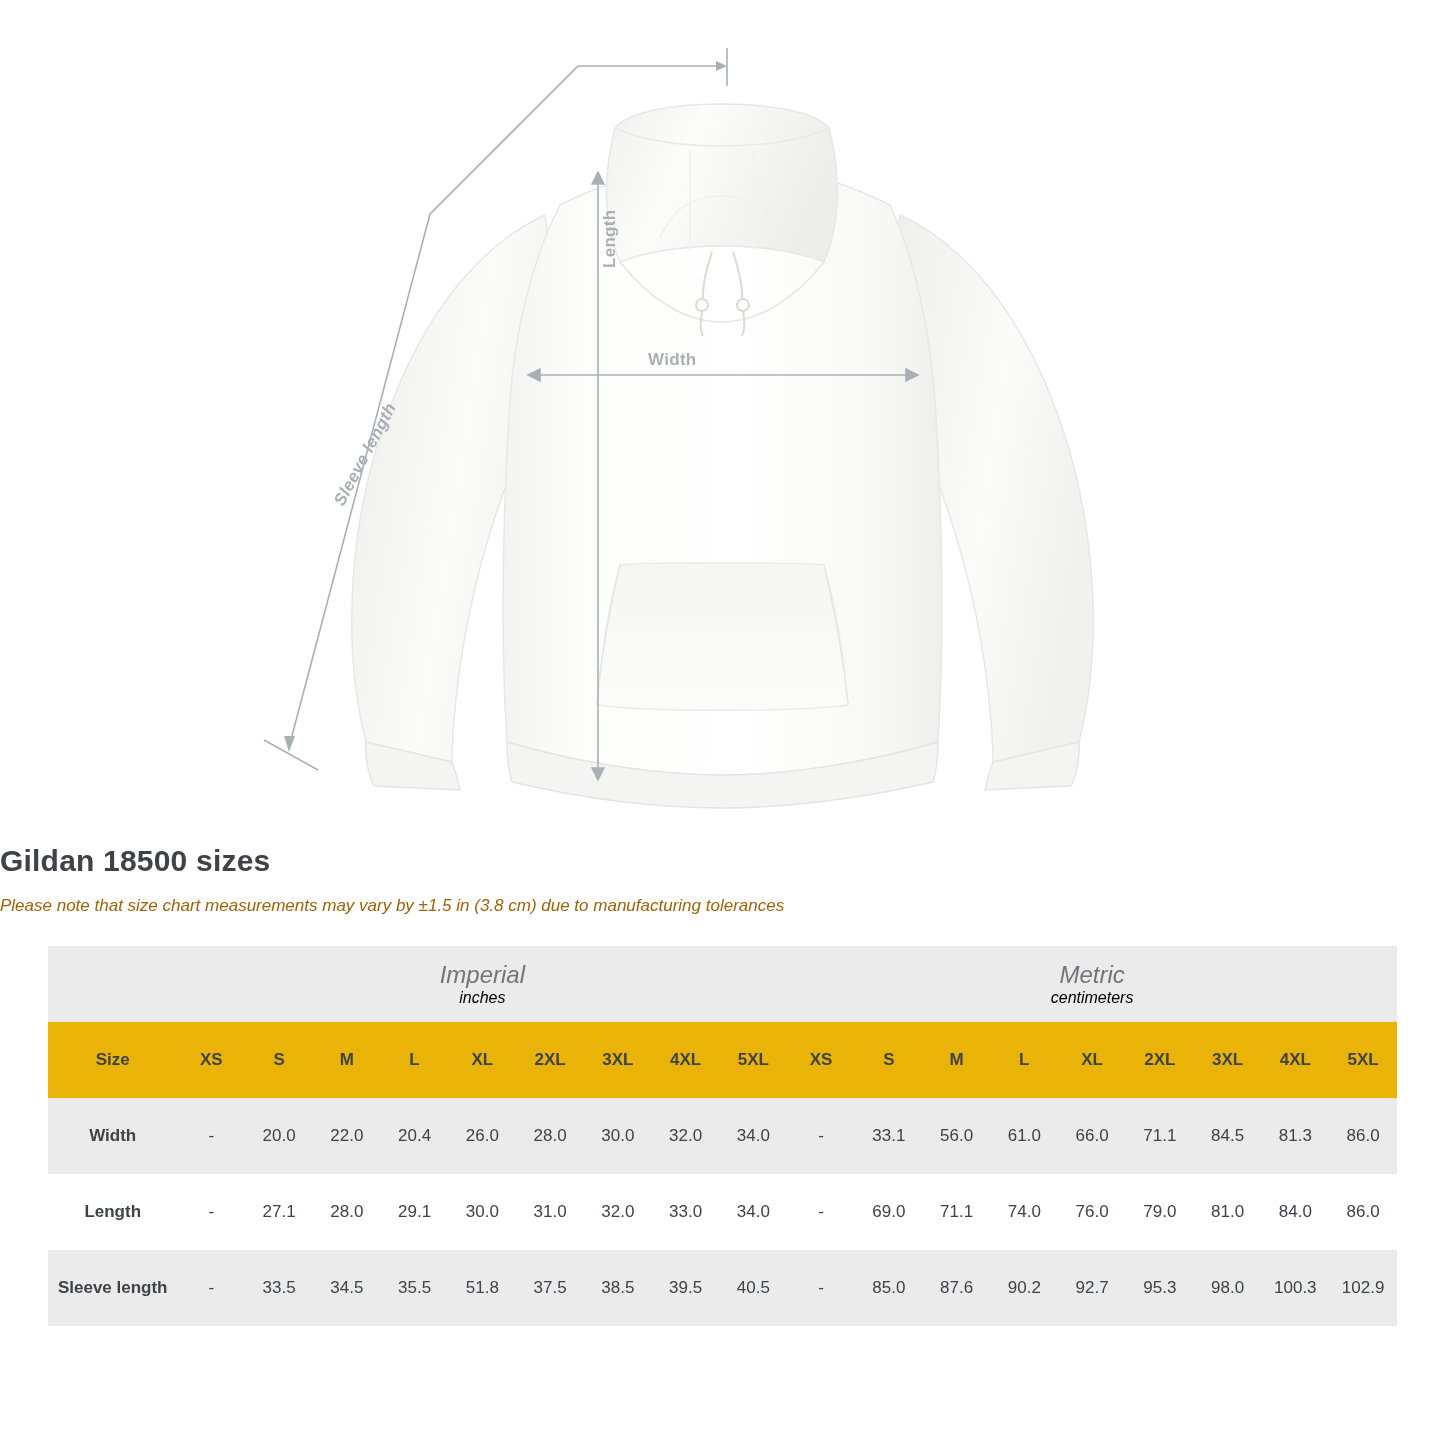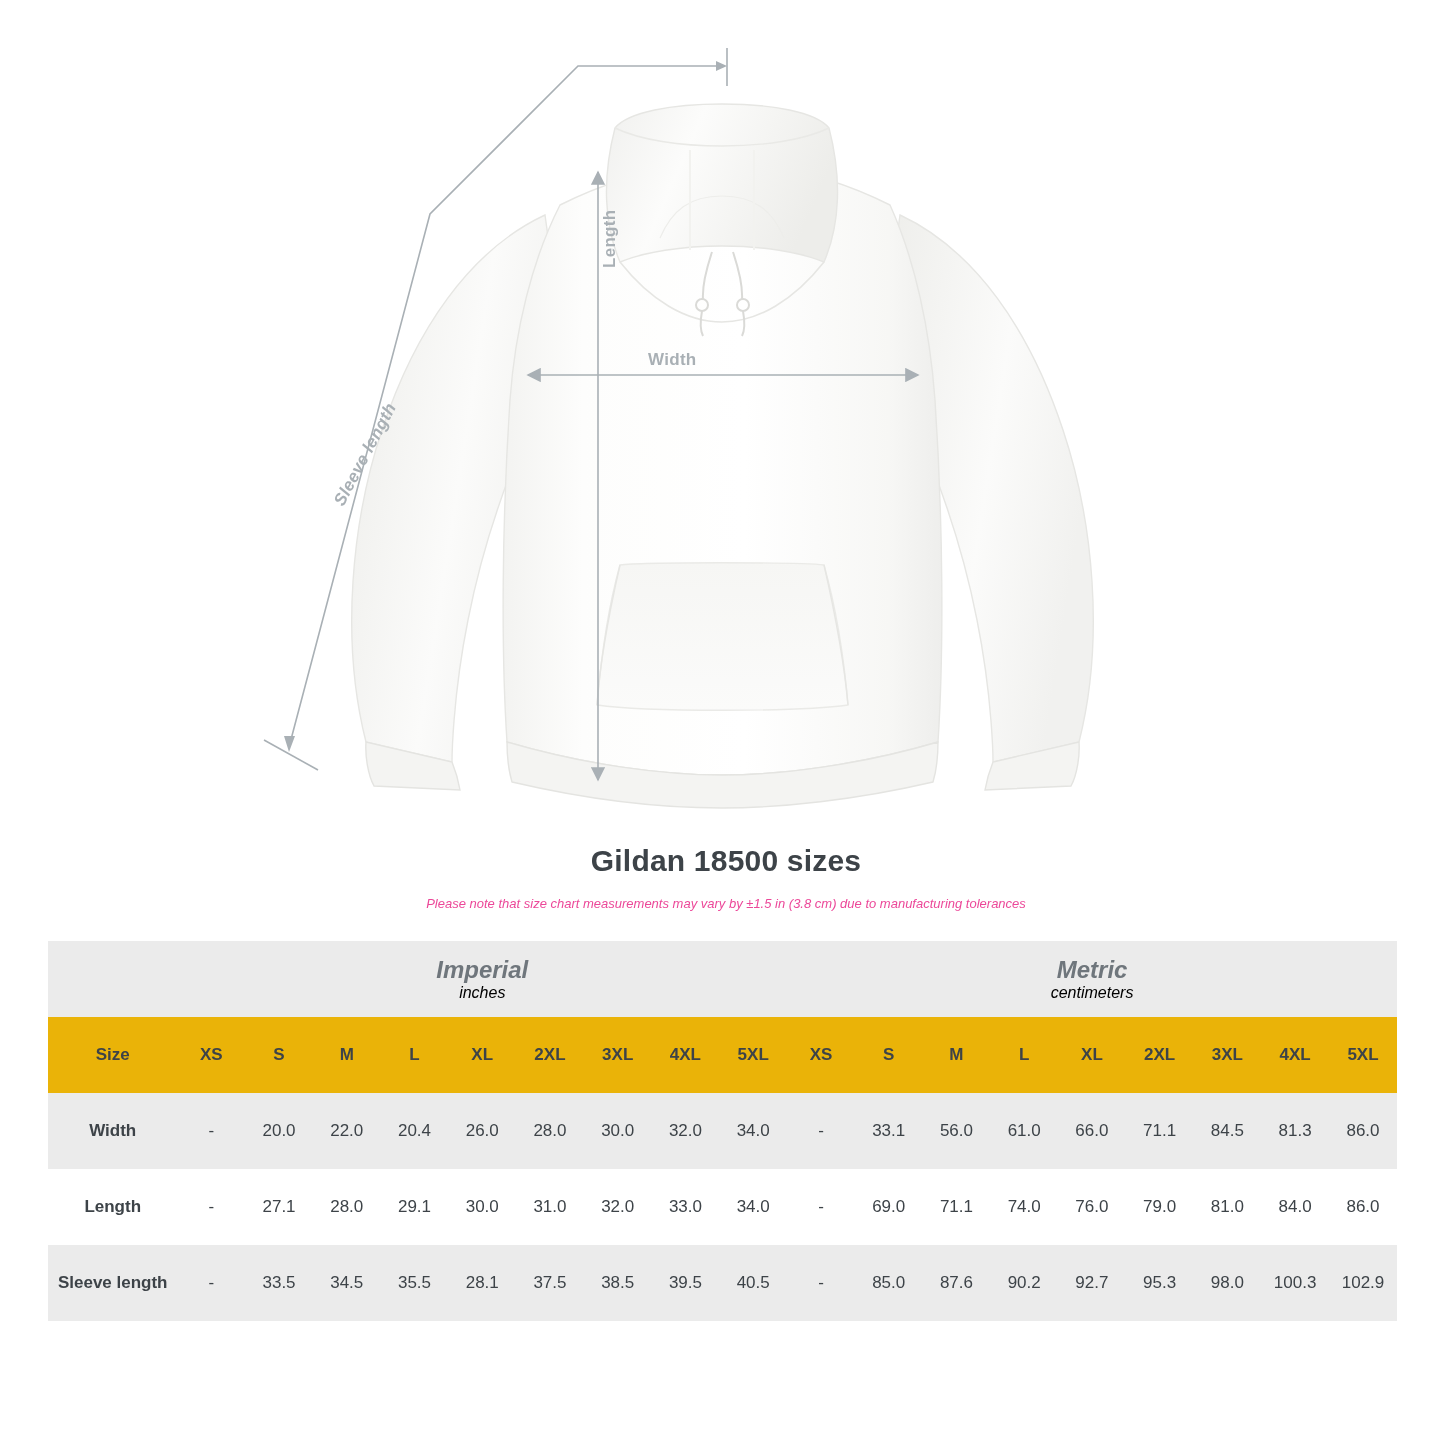--- a/index.html
+++ b/index.html
@@ -56,35 +56,33 @@
     left: 330px;
     top: 500px;
     transform: rotate(-62deg);
     transform-origin: left top;
     white-space: nowrap;
     font-style: italic;
   }
 
   
   .title-block {
-    text-align: center;
     margin-top: 14px;
-    padding-left: 7px;
   }
   .chart-title {
     font-size: 30px;
     font-weight: bold;
     color: #3d4348;
     margin: 0;
     letter-spacing: 0.2px;
   }
   .chart-note {
-    font-size: 13px;
+    font-size: 17px;
     font-style: italic;
-    color: #ec4899;
+    color: #a16207;
     margin-top: 18px;
   }
 
   
   .table-wrap {
     margin: 30px 48px 0 48px;
     width: 1349px;
   }
   table.size-table {
     border-collapse: collapse;
@@ -100,21 +98,21 @@
     vertical-align: middle;
     border: none;
   }
   .unitbar td {
     height: 108px;
     background: #ebebeb;
   }
   .unitbar .unit-name {
     font-size: 24px;
     font-style: italic;
-    font-weight: bold;
+    font-weight: normal;
     color: #6f767c;
     line-height: 1.15;
   }
   .unitbar .unit-sub {
     font-size: 16px;
     font-style: italic;
     color: #000000;
     font-weight: normal;
   }
   .row-head td {
@@ -346,21 +344,21 @@
           <td>84.0</td>
           <td>86.0</td>
         </tr>
 
         <tr class="band alt">
           <td class="rowlabel">Sleeve length</td>
           <td>-</td>
           <td>33.5</td>
           <td>34.5</td>
           <td>35.5</td>
-          <td>28.1</td>
+          <td>51.8</td>
           <td>37.5</td>
           <td>38.5</td>
           <td>39.5</td>
           <td>40.5</td>
           <td>-</td>
           <td>85.0</td>
           <td>87.6</td>
           <td>90.2</td>
           <td>92.7</td>
           <td>95.3</td>

